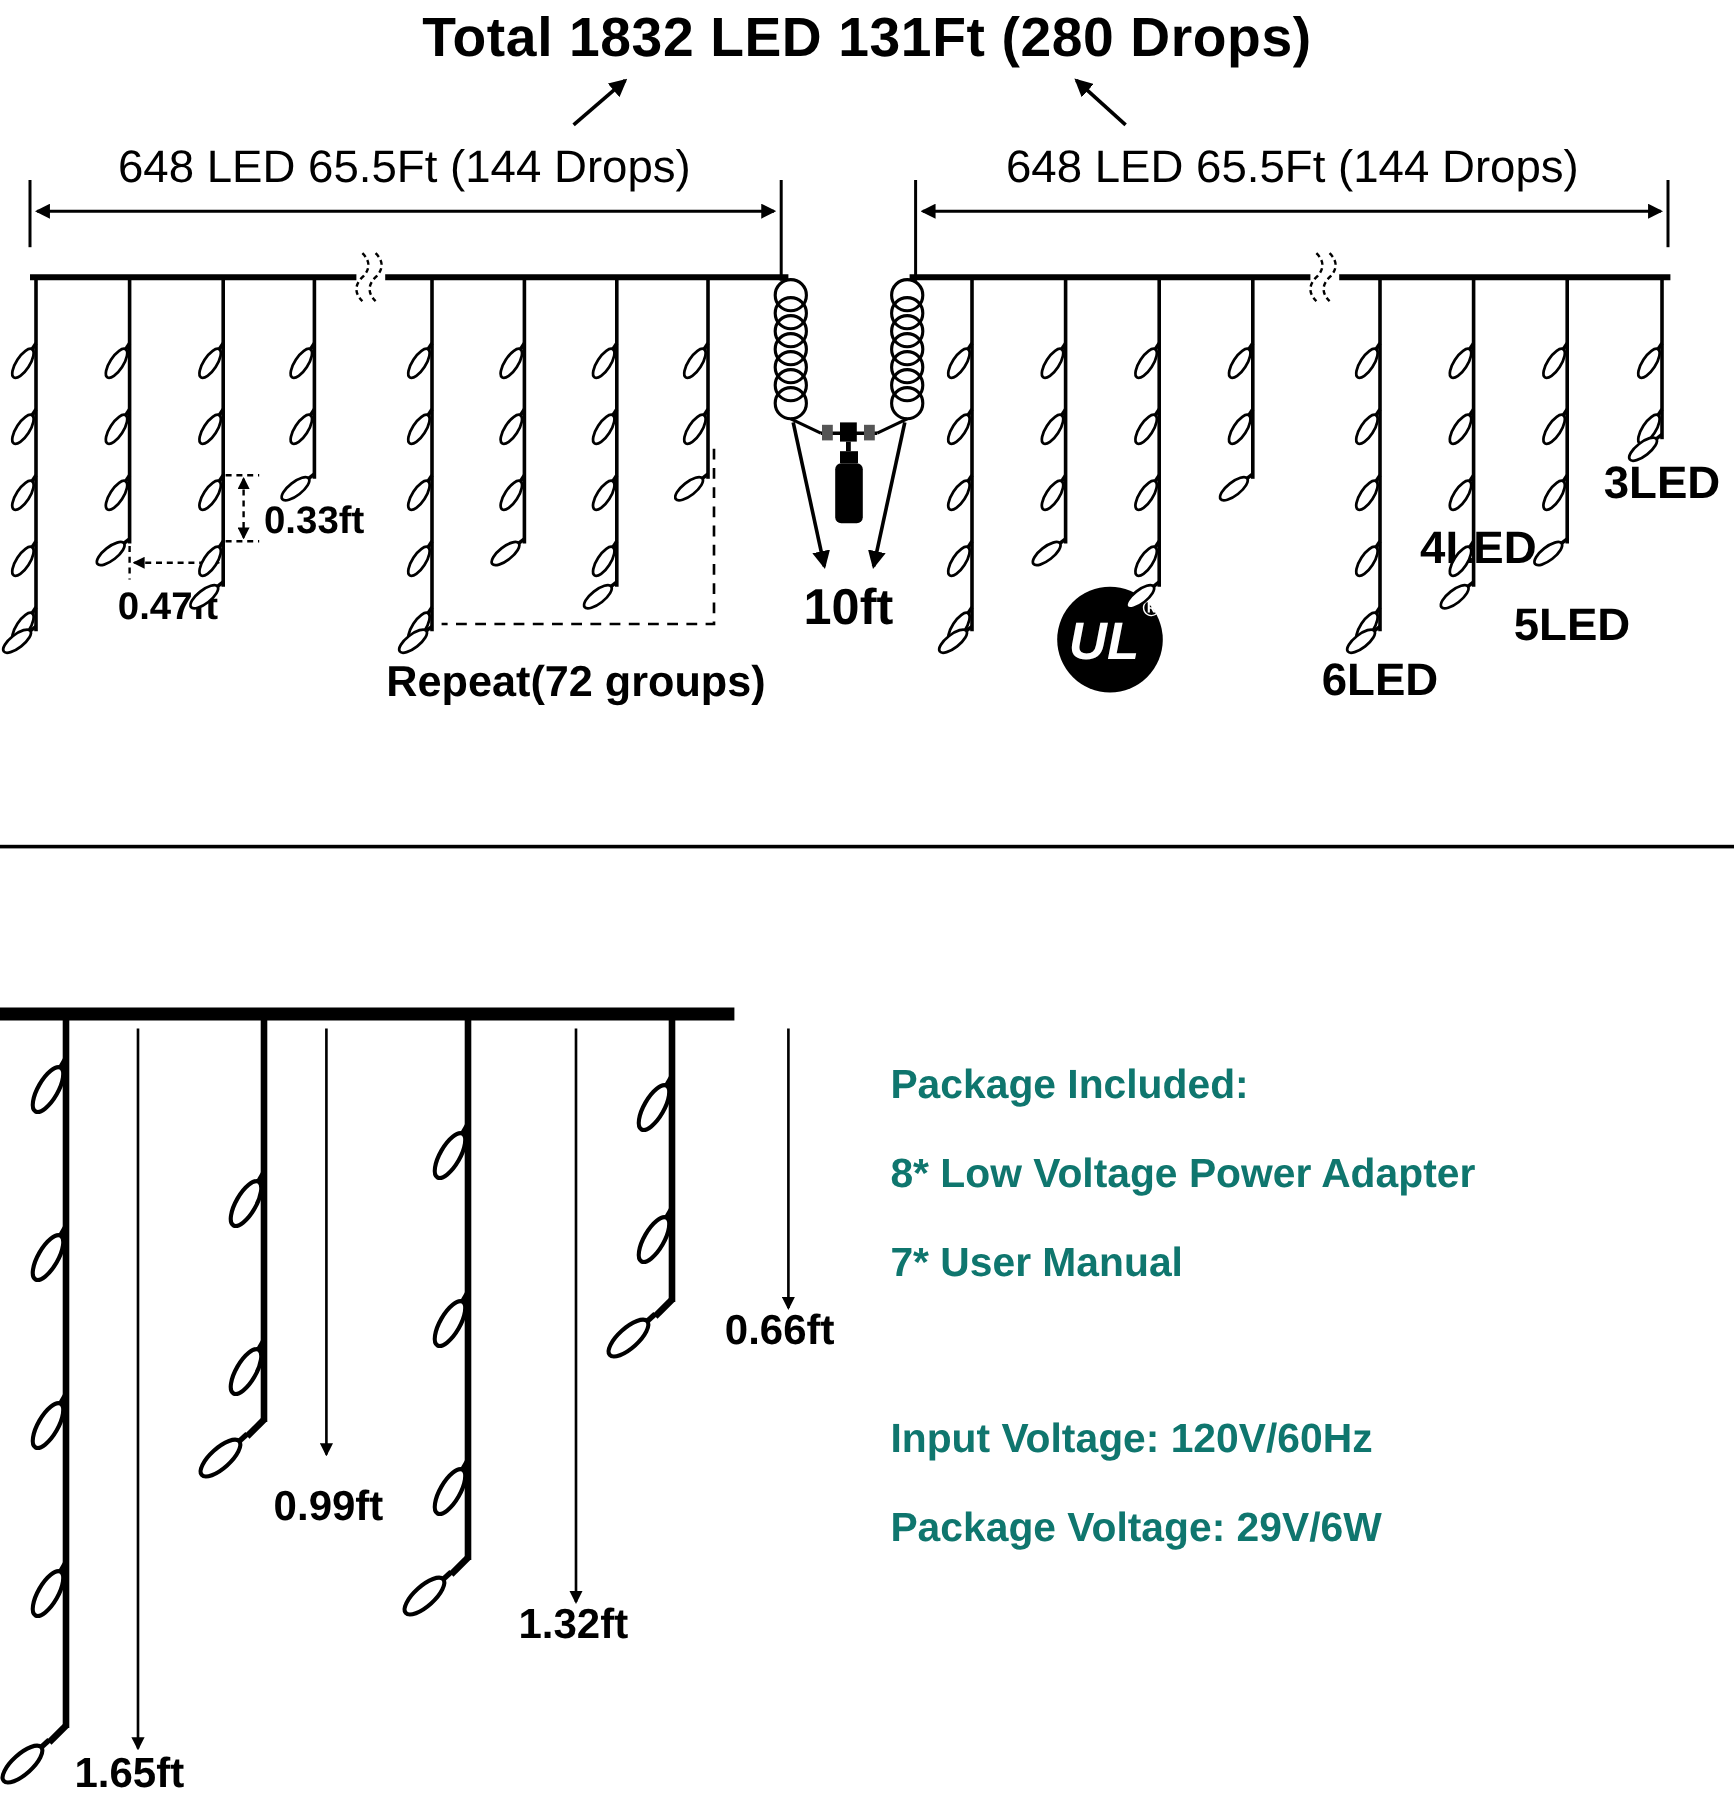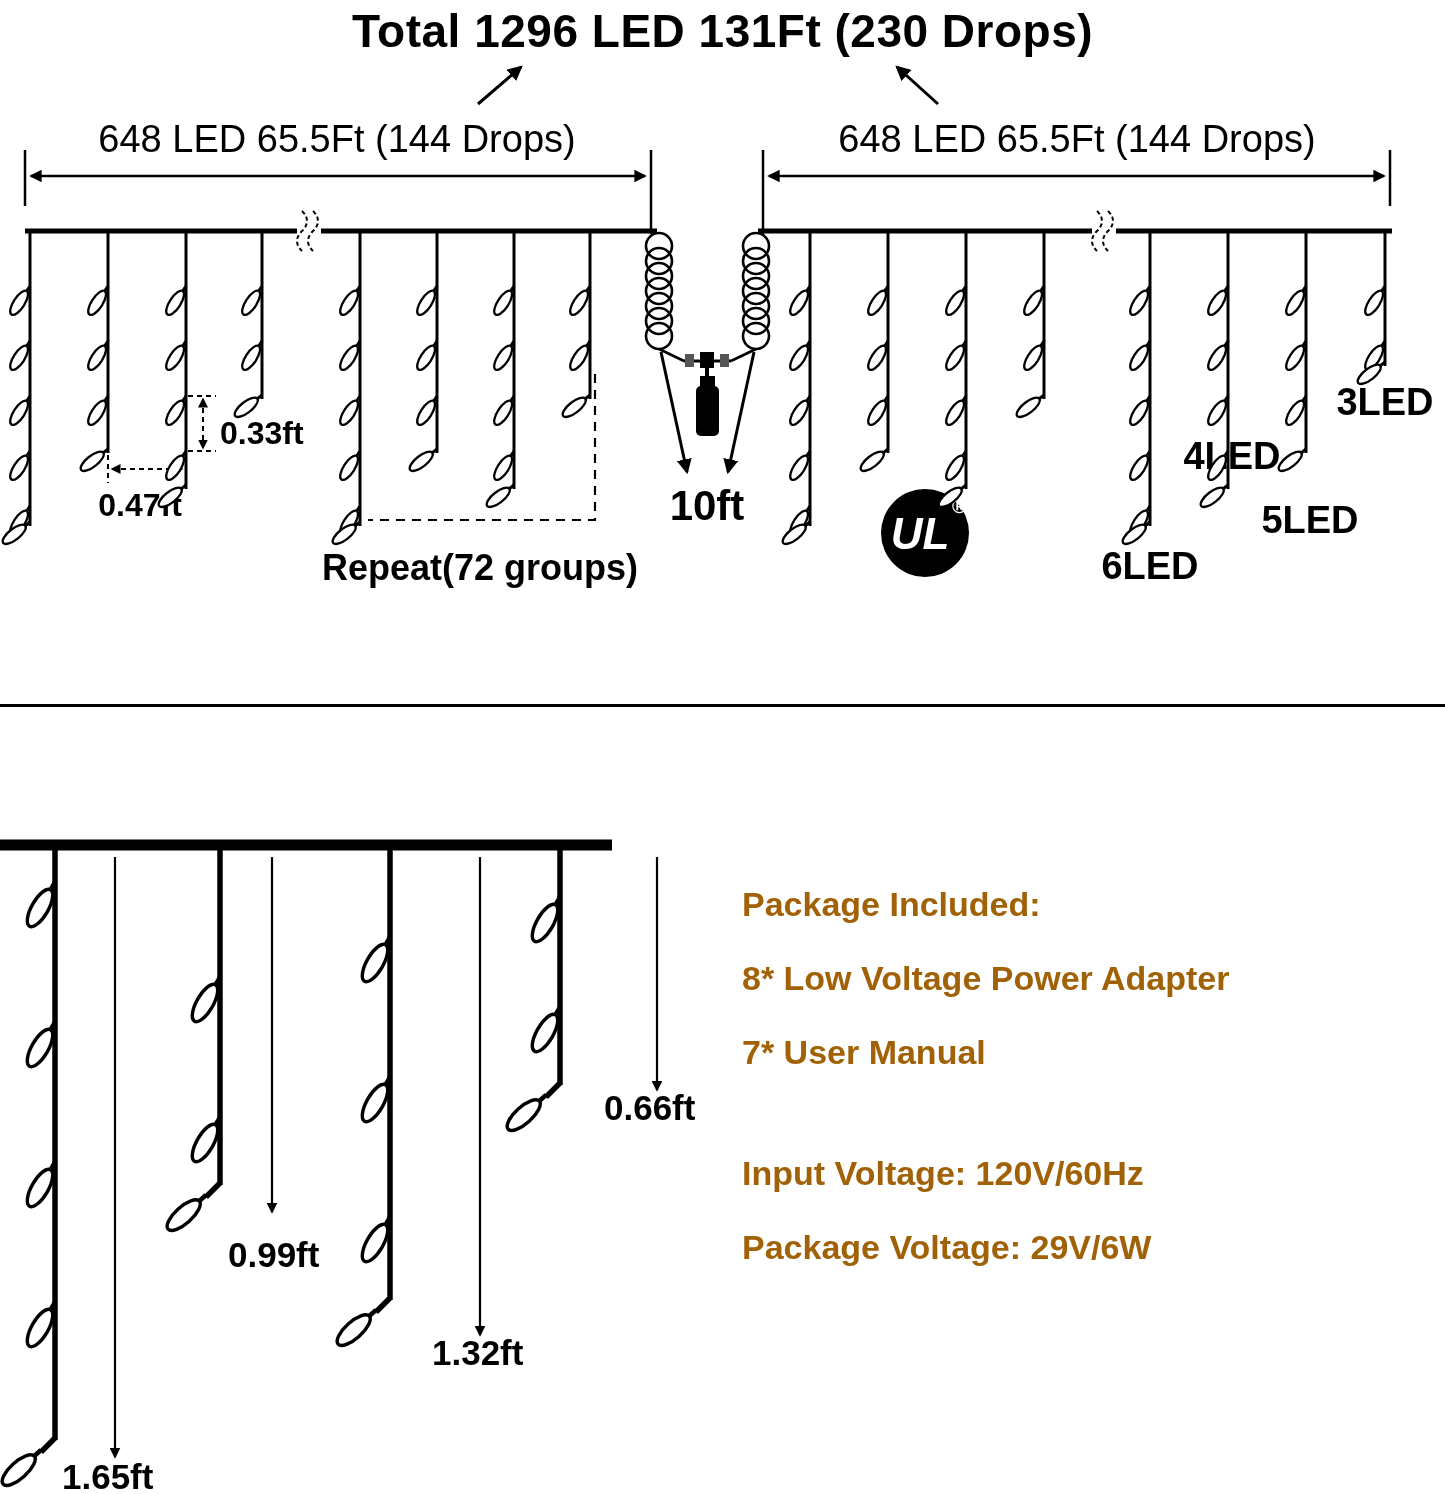--- a/index.html
+++ b/index.html
@@ -5,39 +5,39 @@
   * { margin:0; padding:0; box-sizing:border-box; }
   body { background:#fff; font-family:"Liberation Sans", sans-serif; }
   .page { position:relative; width:1445px; height:1494px; background:#fff; color:#000; overflow:hidden; }
   .title { position:absolute; top:4px; left:0; width:100%; text-align:center;
            font-size:46px; font-weight:bold; letter-spacing:.5px; }
   .svg-abs { position:absolute; left:0; }
   #top-diagram { top:0; }
   #detail-diagram { top:707px; }
   .divider { position:absolute; top:704px; left:0; width:1445px; height:3px; background:#000; }
   .package { position:absolute; left:742px; top:884px; width:700px;
-             font-weight:bold; font-size:34px; line-height:41px; color:#a16207; }
+             font-weight:bold; font-size:34px; line-height:41px; color:#0f766e; }
   .pkg-line { margin-bottom:33px; }
-  .pkg-gap { margin-top:80px; }
+  .pkg-gap { margin-top:106px; }
   svg text { font-family:"Liberation Sans", sans-serif; fill:#000; }
   .dim-label { font-size:38px; }
   .meas { font-size:32px; font-weight:bold; }
   .big-label { font-size:38px; font-weight:bold; }
   .center-label { font-size:42px; font-weight:bold; }
   .repeat-label { font-size:36px; font-weight:bold; }
   .detail-label { font-size:35px; font-weight:bold; }
   .ul-text { font-size:44px; font-weight:bold; font-style:italic; fill:#fff; }
   .ul-reg { font-size:20px; font-weight:bold; fill:#fff; }
 </style>
 </head>
 <body>
 
 <div class="page">
 
-  <div class="title">Total 1296 LED 131Ft (230 Drops)</div>
+  <div class="title">Total 1832 LED 131Ft (280 Drops)</div>
 
   <svg id="top-diagram" class="svg-abs" width="1445" height="705" viewBox="0 0 1445 705">
     <defs>
       <marker id="ah" viewBox="0 0 10 10" refX="8.5" refY="5" markerWidth="5" markerHeight="5" orient="auto-start-reverse">
         <path d="M0,0 L10,5 L0,10 z" fill="#000"></path>
       </marker>
     </defs>
 
     <g>
       <line x1="478" y1="104" x2="521" y2="67" stroke="#000" stroke-width="3" marker-end="url(#ah)"></line>

